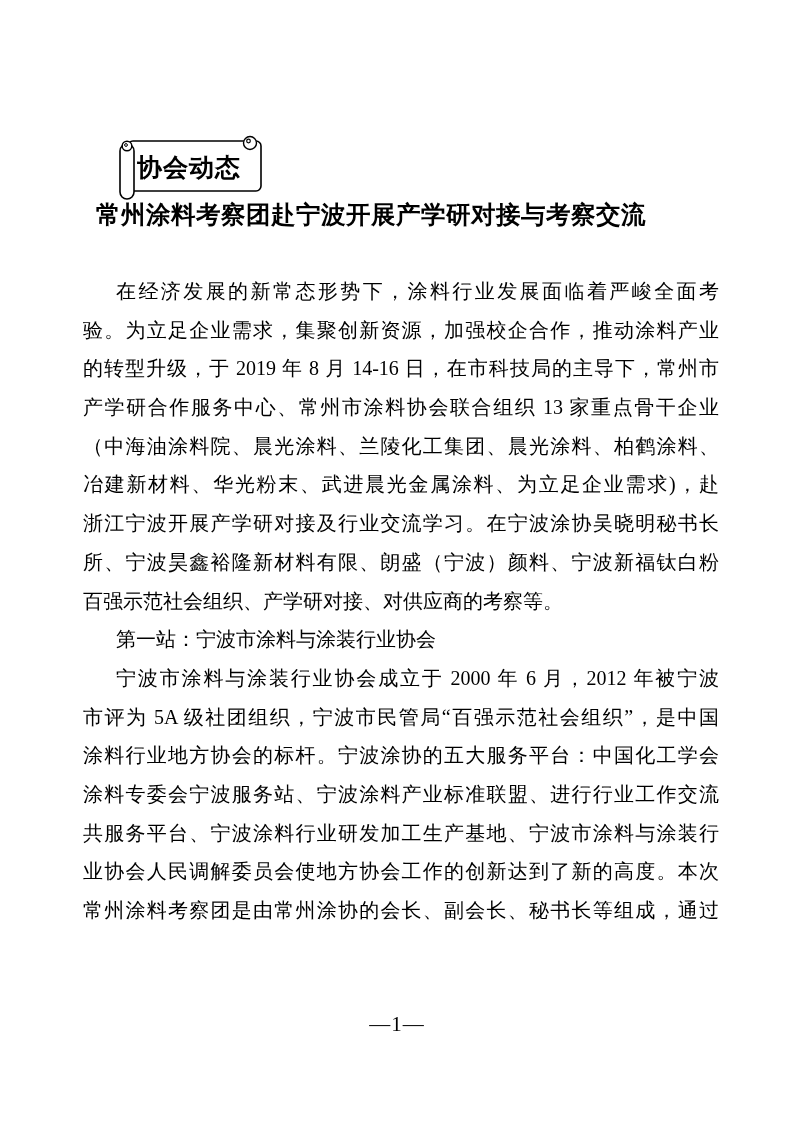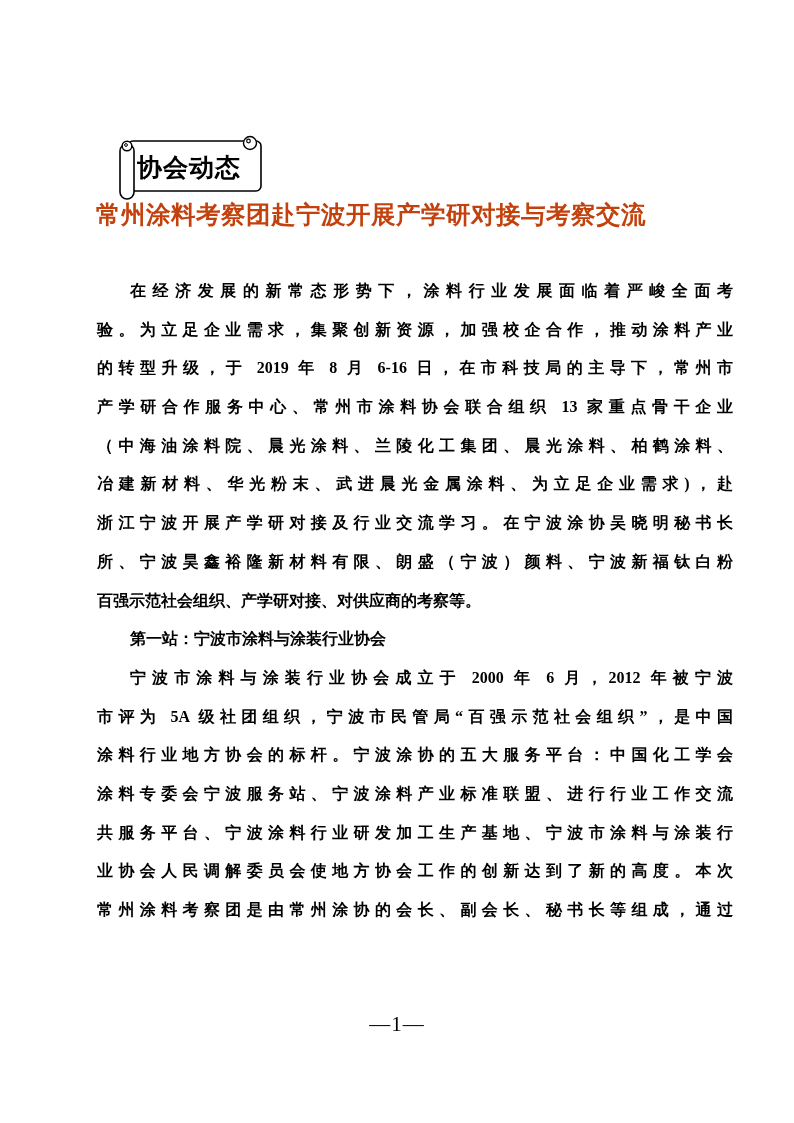--- a/index.html
+++ b/index.html
@@ -31,33 +31,32 @@
 
   
   .doc-title {
     position: absolute;
     left: 0; top: 198px;
     width: 742px;
     text-align: center;
     font-weight: bold;
     font-size: 24.5px;
     letter-spacing: 0.5px;
-    color: #c2410c;
+    color: #000000;
     white-space: nowrap;
   }
 
   
   .body-text {
     position: absolute;
-    left: 97px; top: 272px;
+    left: 83px; top: 272px;
     width: 636px;
-    font-size: 16px;
+    font-size: 20px;
     line-height: 38.7px;
     color: #000;
-    font-weight: bold;
   }
   .text-line {
     height: 38.7px;
     text-align: justify;
     text-align-last: justify;
     text-justify: inter-ideograph;
   }
   .text-line.indent { text-indent: 33px; }
   .text-line.no-stretch { text-align: left; text-align-last: left; }
 
@@ -91,21 +90,21 @@
       <circle cx="18" cy="17" r="1.4" fill="none" stroke="#000000" stroke-width="1"></circle>
     </svg>
     <div class="banner-label">协会动态</div>
   </div>
 
   <div class="doc-title">常州涂料考察团赴宁波开展产学研对接与考察交流</div>
 
   <div class="body-text">
       <div class="text-line indent">在经济发展的新常态形势下，涂料行业发展面临着严峻全面考</div>
       <div class="text-line">验。为立足企业需求，集聚创新资源，加强校企合作，推动涂料产业</div>
-      <div class="text-line">的转型升级，于 2019 年 8 月 6-16 日，在市科技局的主导下，常州市</div>
+      <div class="text-line">的转型升级，于 2019 年 8 月 14-16 日，在市科技局的主导下，常州市</div>
       <div class="text-line">产学研合作服务中心、常州市涂料协会联合组织 13 家重点骨干企业</div>
       <div class="text-line">（中海油涂料院、晨光涂料、兰陵化工集团、晨光涂料、柏鹤涂料、</div>
       <div class="text-line">冶建新材料、华光粉末、武进晨光金属涂料、为立足企业需求)，赴</div>
       <div class="text-line">浙江宁波开展产学研对接及行业交流学习。在宁波涂协吴晓明秘书长</div>
       <div class="text-line">所、宁波昊鑫裕隆新材料有限、朗盛（宁波）颜料、宁波新福钛白粉</div>
       <div class="text-line no-stretch">百强示范社会组织、产学研对接、对供应商的考察等。</div>
       <div class="text-line indent no-stretch">第一站：宁波市涂料与涂装行业协会</div>
       <div class="text-line indent">宁波市涂料与涂装行业协会成立于 2000 年 6 月，2012 年被宁波</div>
       <div class="text-line">市评为 5A 级社团组织，宁波市民管局“百强示范社会组织”，是中国</div>
       <div class="text-line">涂料行业地方协会的标杆。宁波涂协的五大服务平台：中国化工学会</div>

